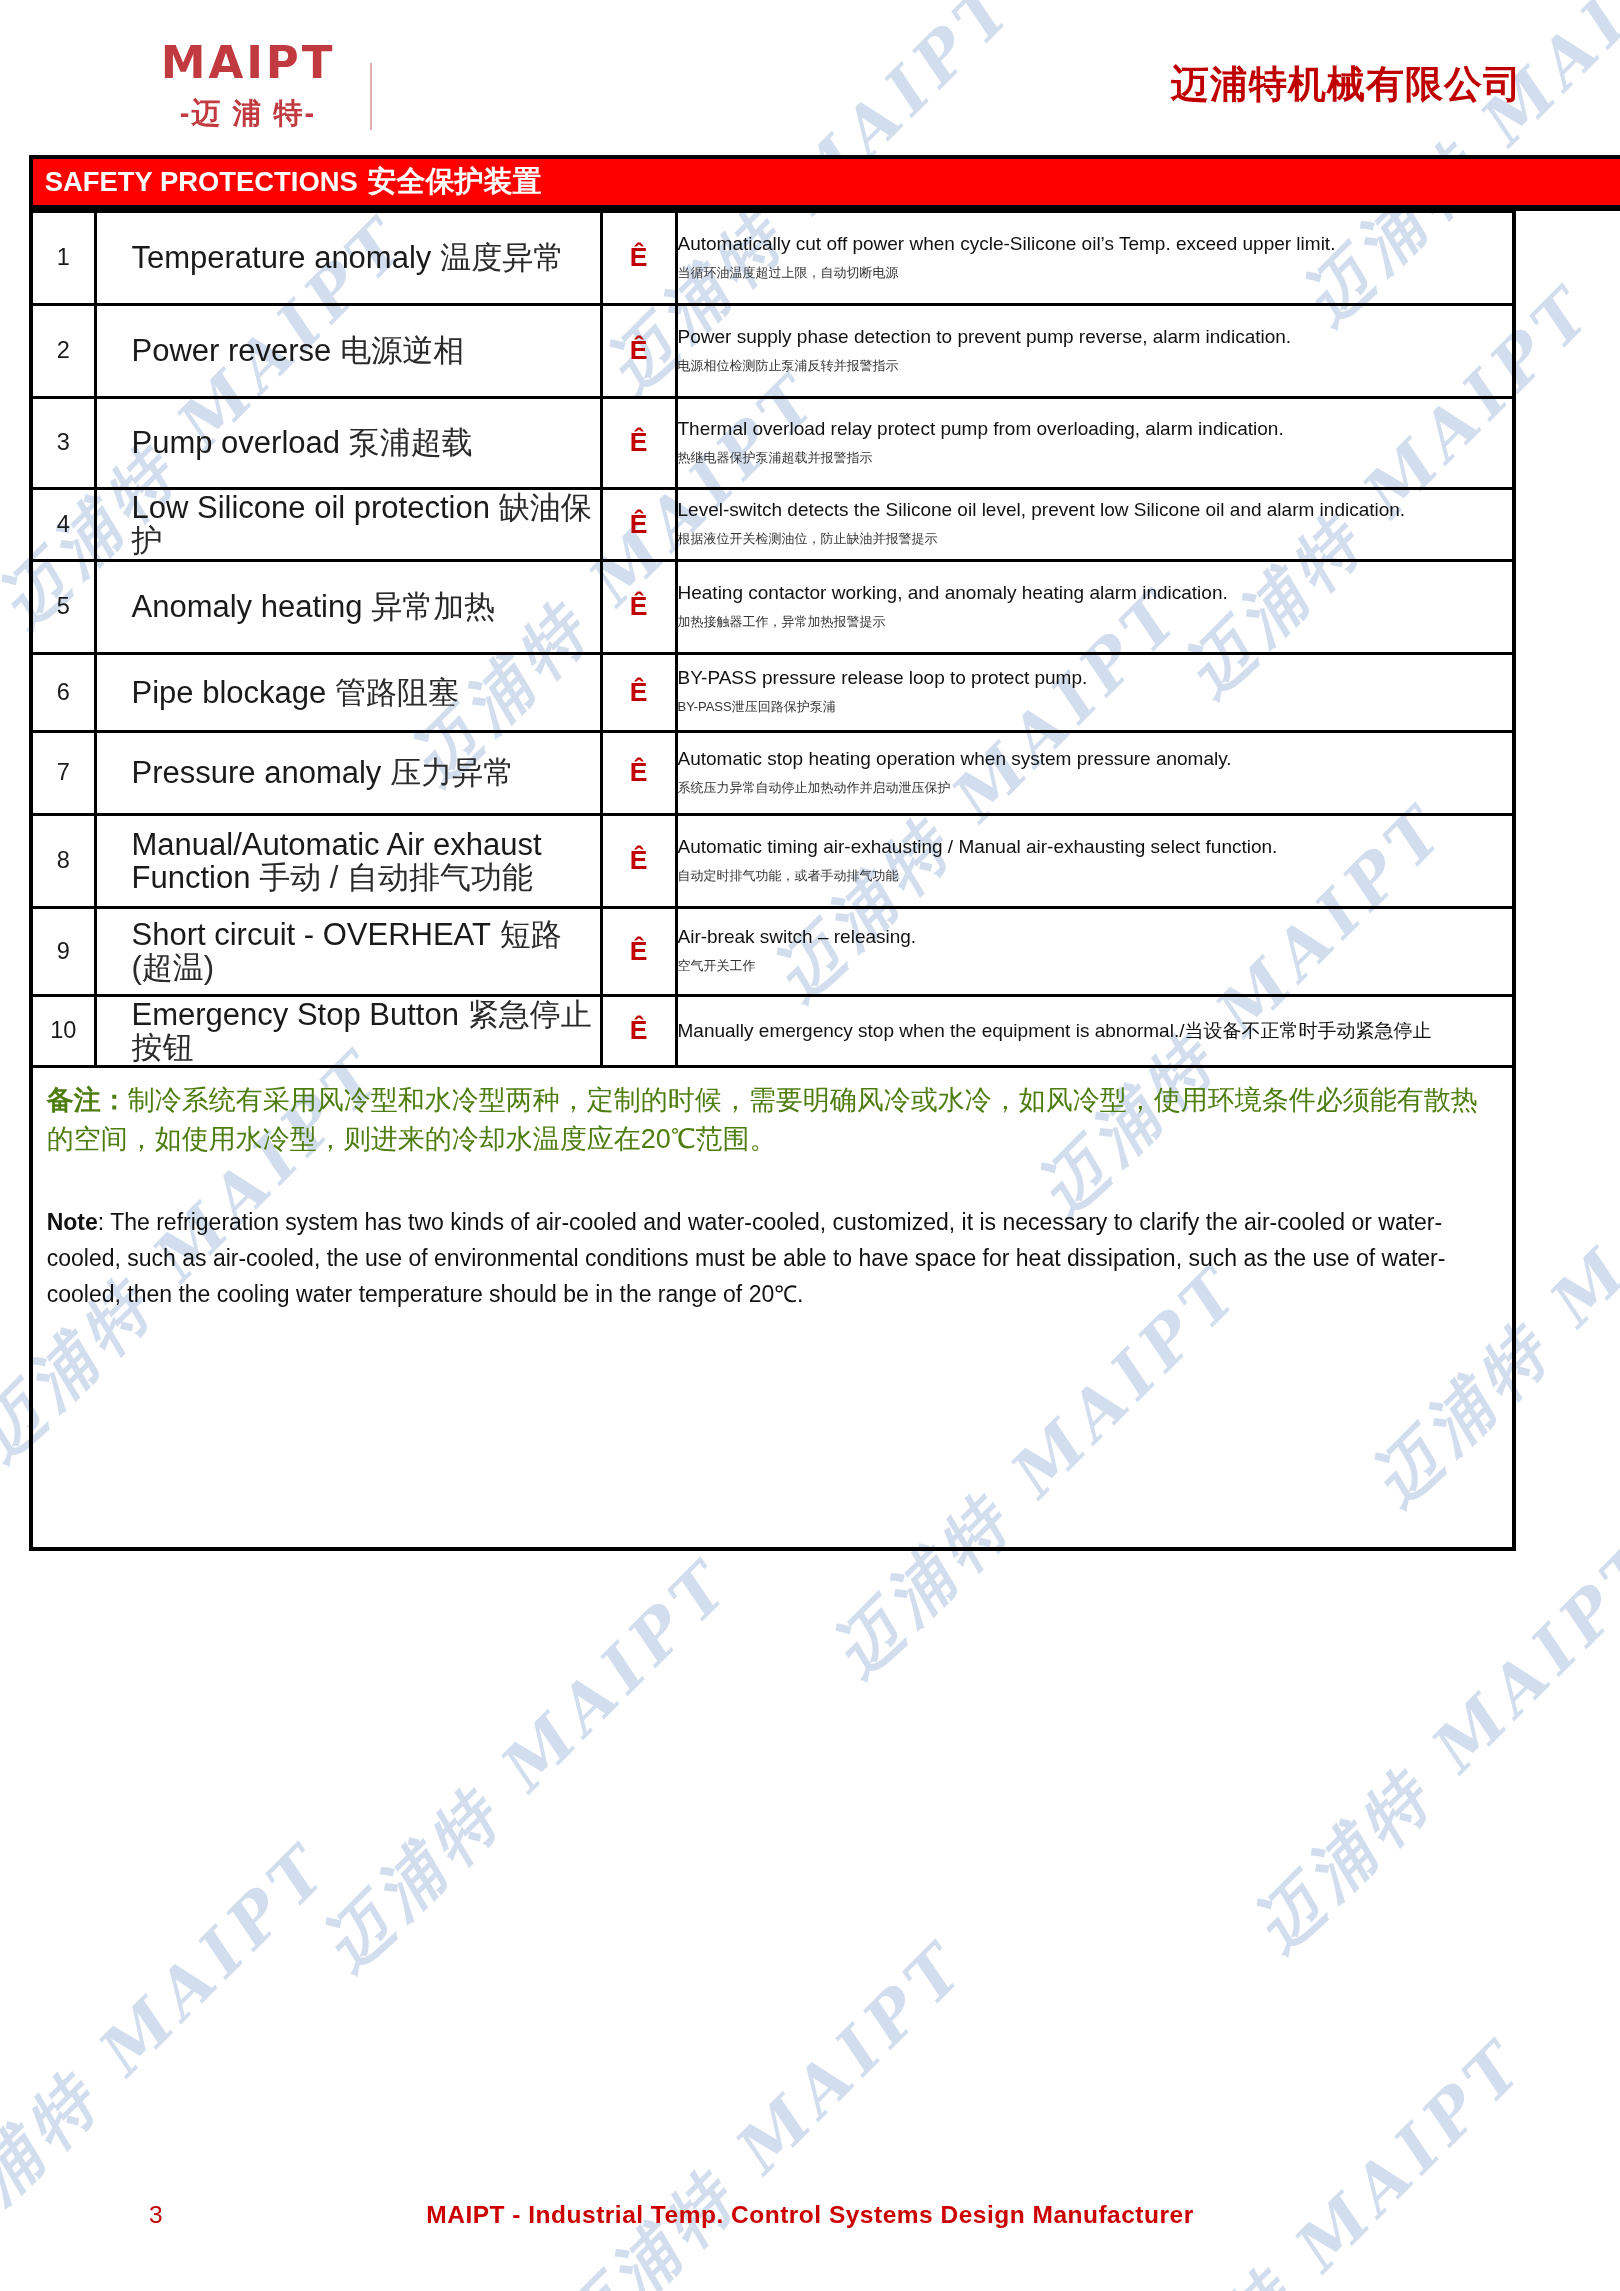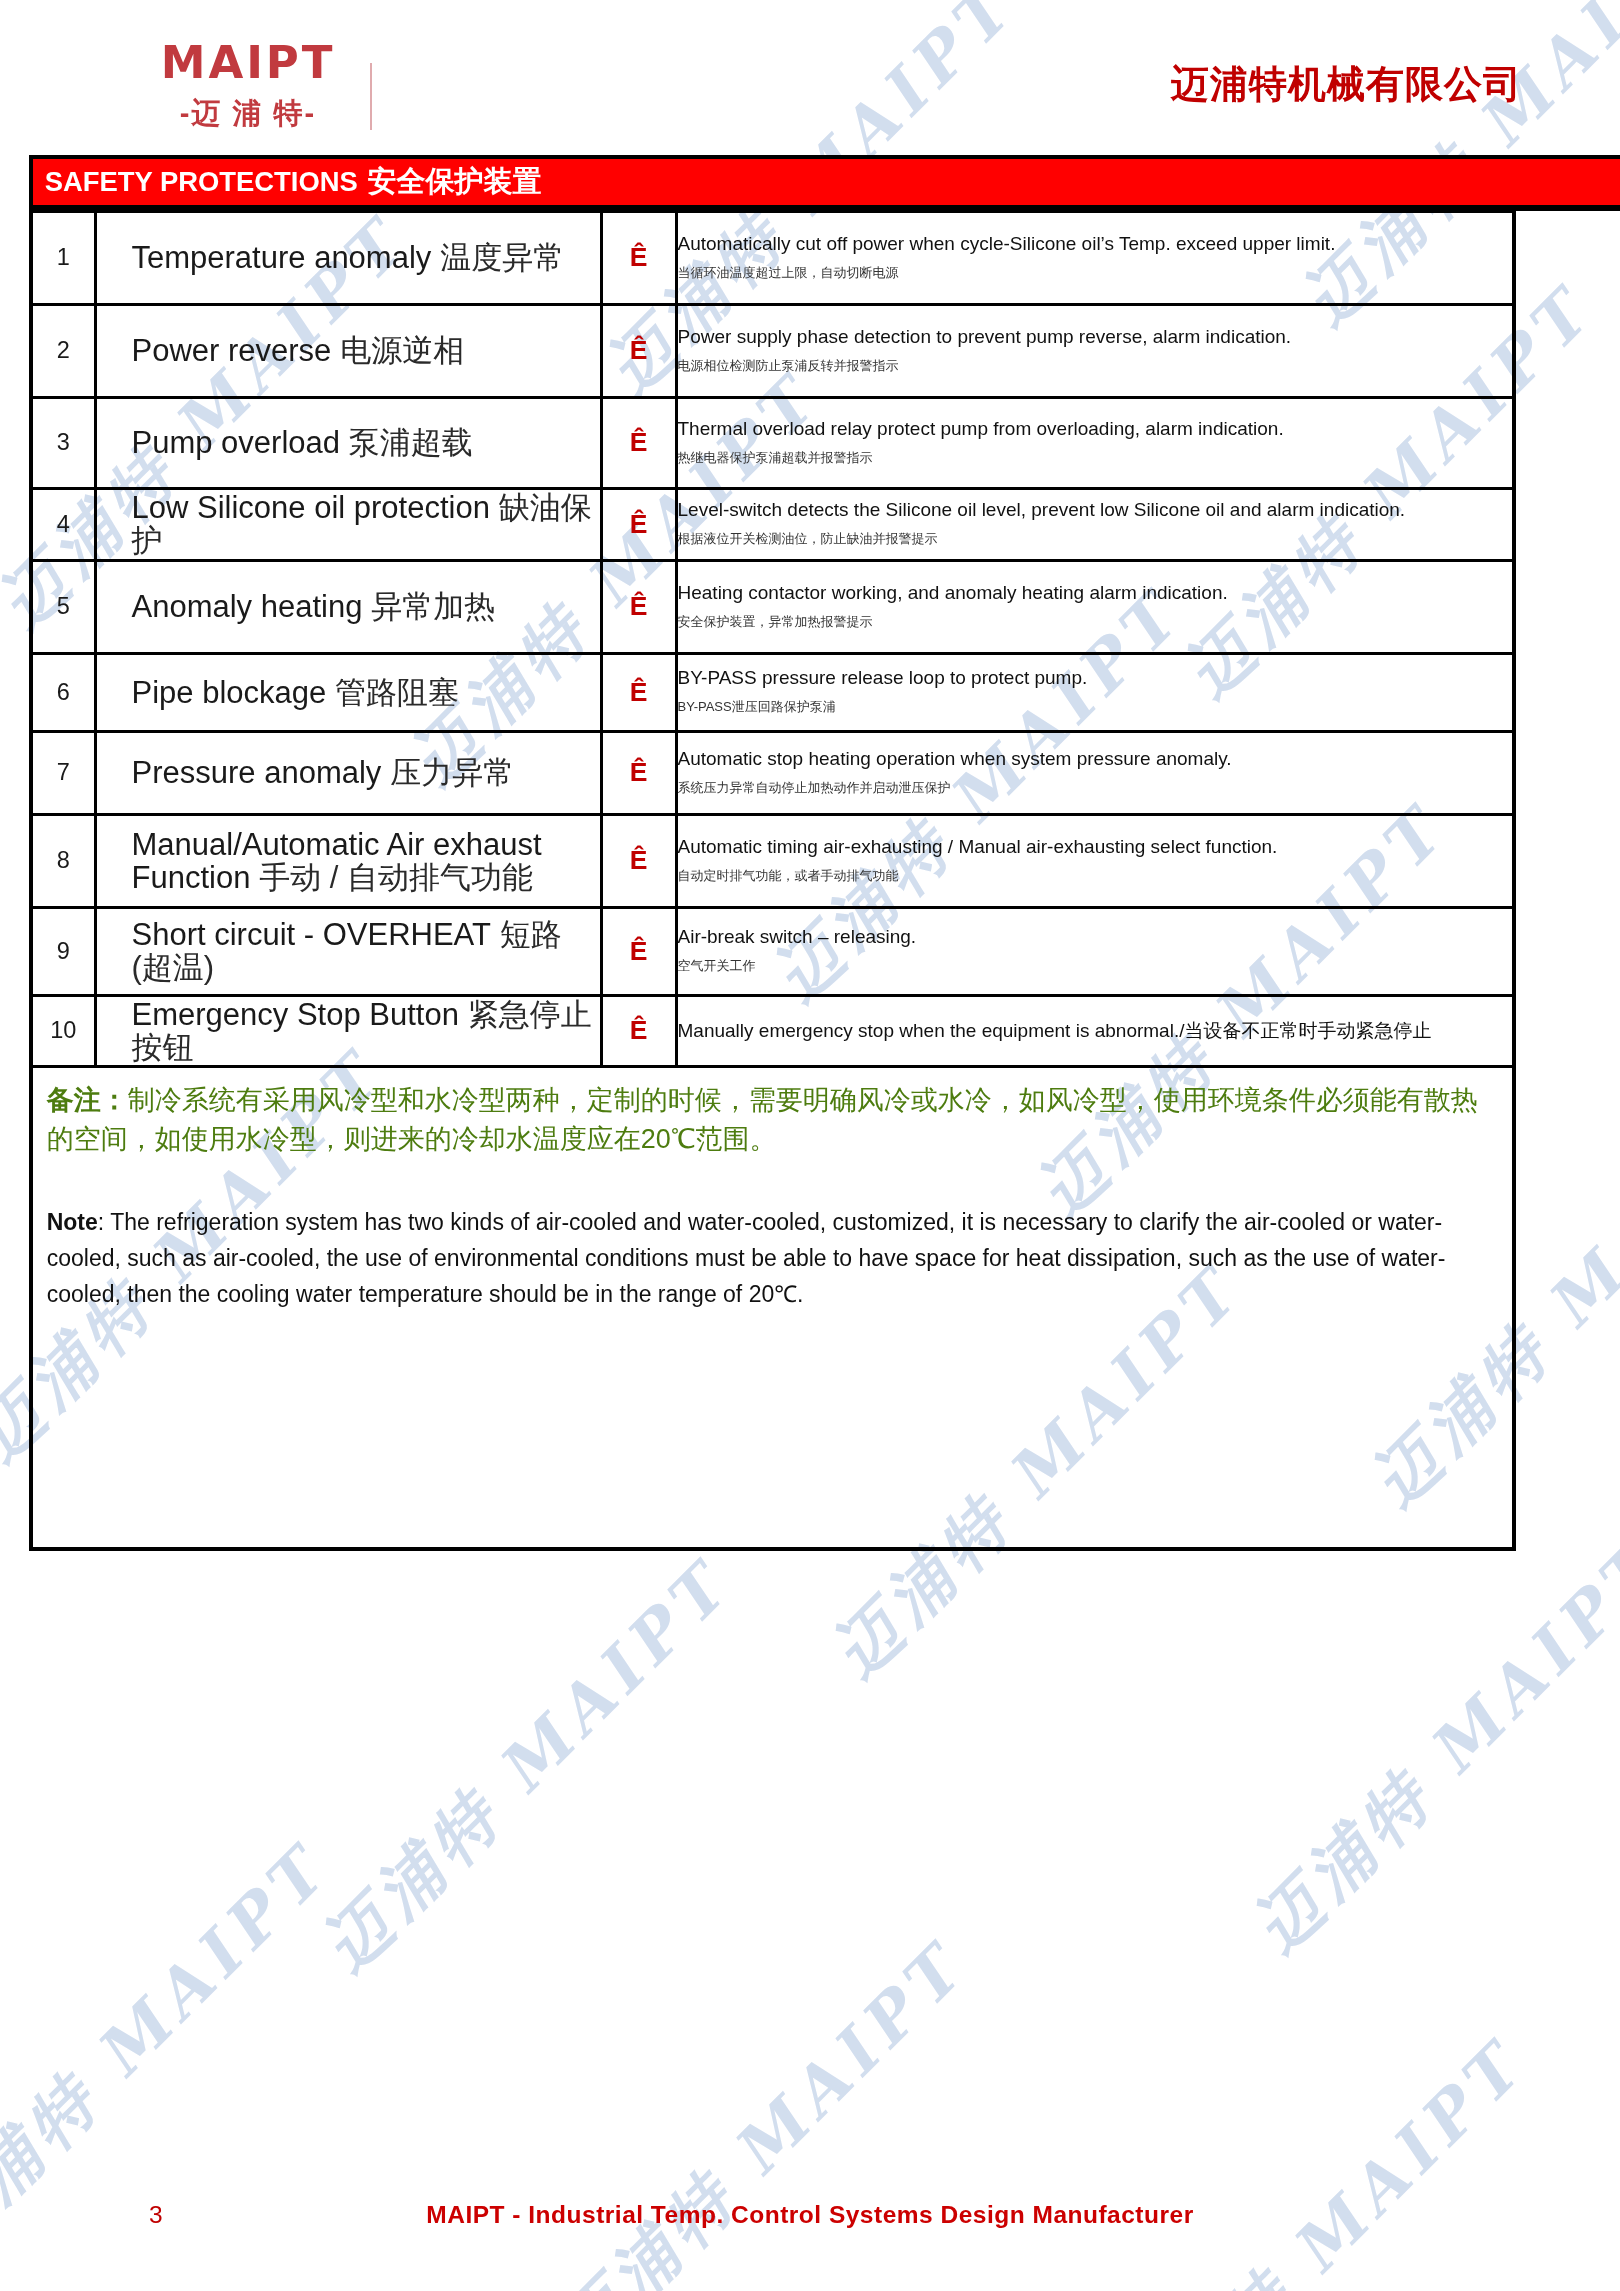--- a/index.html
+++ b/index.html
@@ -137,21 +137,21 @@
               <div class="desc-en">Level-switch detects the Silicone oil level, prevent low Silicone oil and alarm indication.</div>
               <div class="desc-zh">根据液位开关检测油位，防止缺油并报警提示</div>
             </td>
           </tr>
           <tr style="height: 93px;">
             <td class="c-num">5</td>
             <td class="c-name"><span>Anomaly heating</span><span class="zh">异常加热</span></td>
             <td class="c-check">Ê</td>
             <td class="c-desc">
               <div class="desc-en">Heating contactor working, and anomaly heating alarm indication.</div>
-              <div class="desc-zh">安全保护装置，异常加热报警提示</div>
+              <div class="desc-zh">加热接触器工作，异常加热报警提示</div>
             </td>
           </tr>
           <tr style="height: 78px;">
             <td class="c-num">6</td>
             <td class="c-name"><span>Pipe blockage</span><span class="zh">管路阻塞</span></td>
             <td class="c-check">Ê</td>
             <td class="c-desc">
               <div class="desc-en">BY-PASS pressure release loop to protect pump.</div>
               <div class="desc-zh">BY-PASS泄压回路保护泵浦</div>
             </td>

